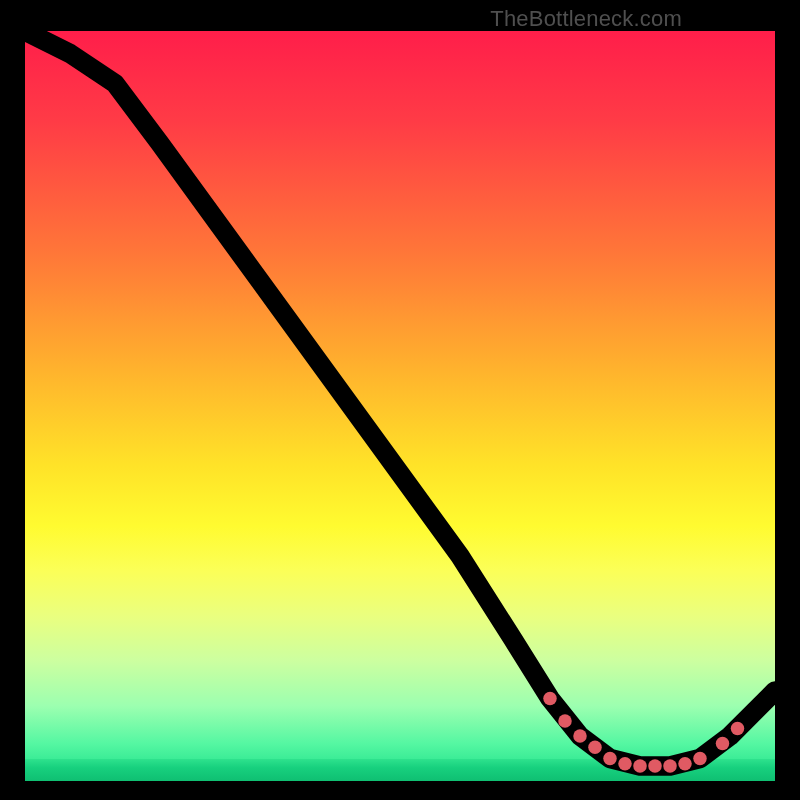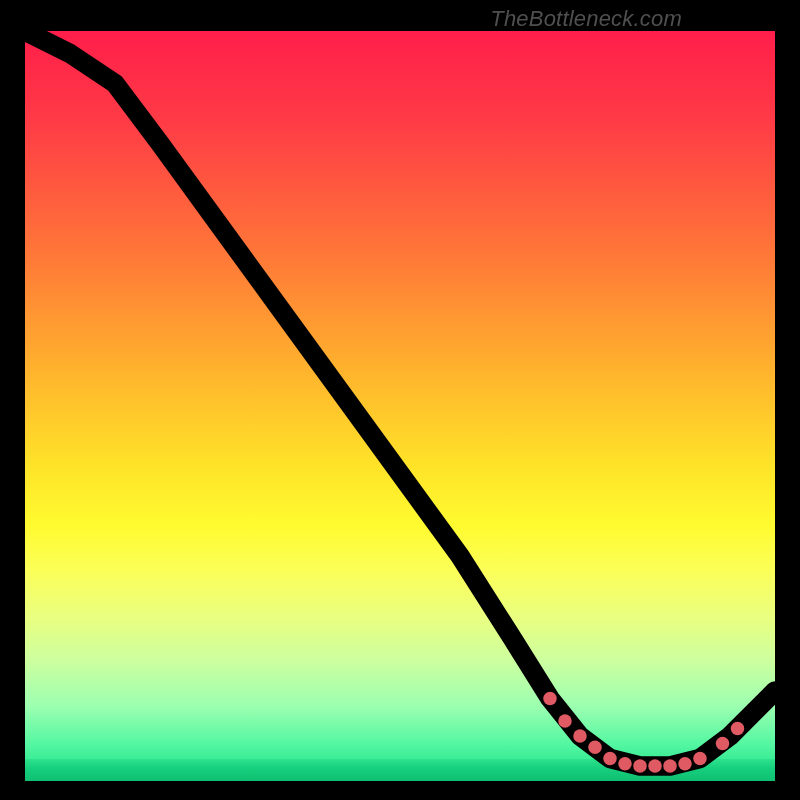--- a/index.html
+++ b/index.html
@@ -8,21 +8,20 @@
     width: 800px;
     height: 800px;
     background: #000;
     font-family: Arial, Helvetica, sans-serif;
     overflow: hidden;
   }
   .stage {
     position: relative;
     width: 696px;
     height: 800px;
-    font-style: italic;
   }
   .attribution {
     position: absolute;
     top: 6px;
     right: 14px;
     color: #4f4f4f;
     font-size: 22px;
     letter-spacing: 0.2px;
     z-index: 4;
   }

